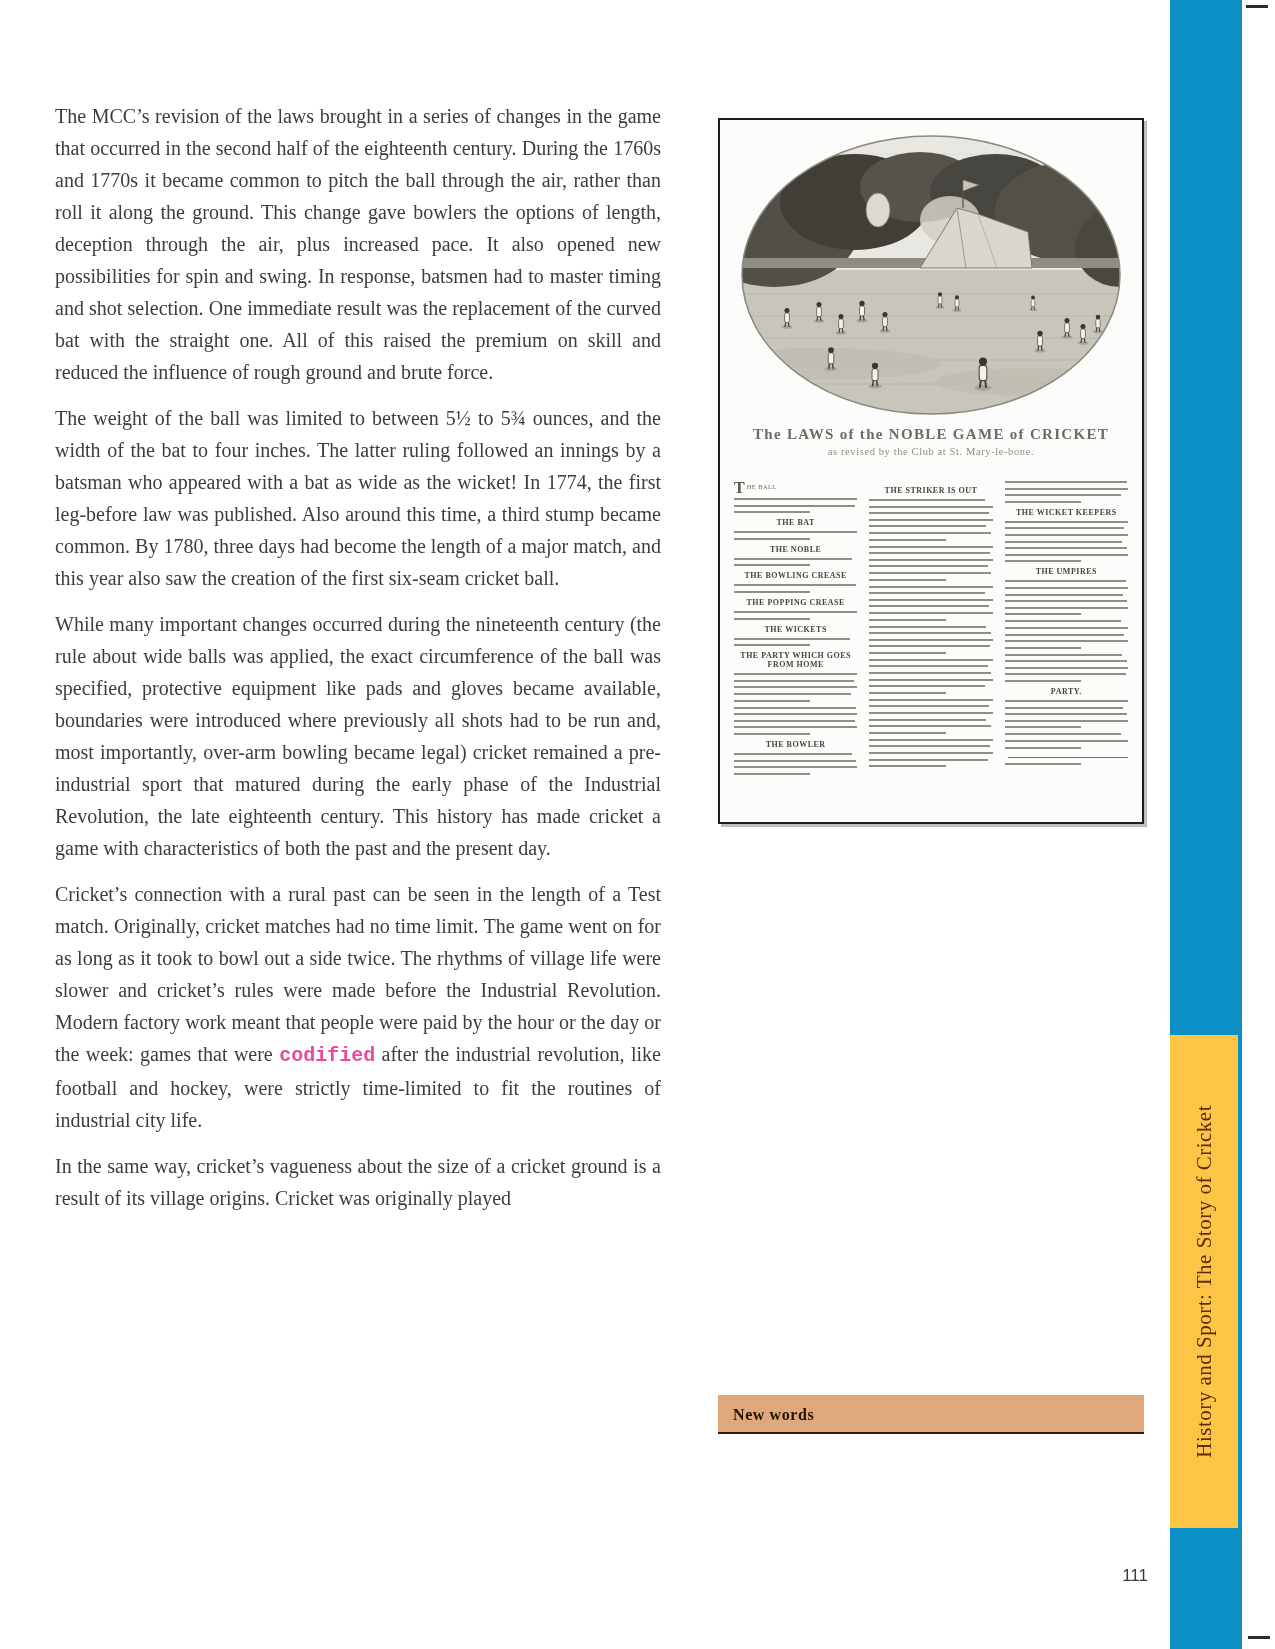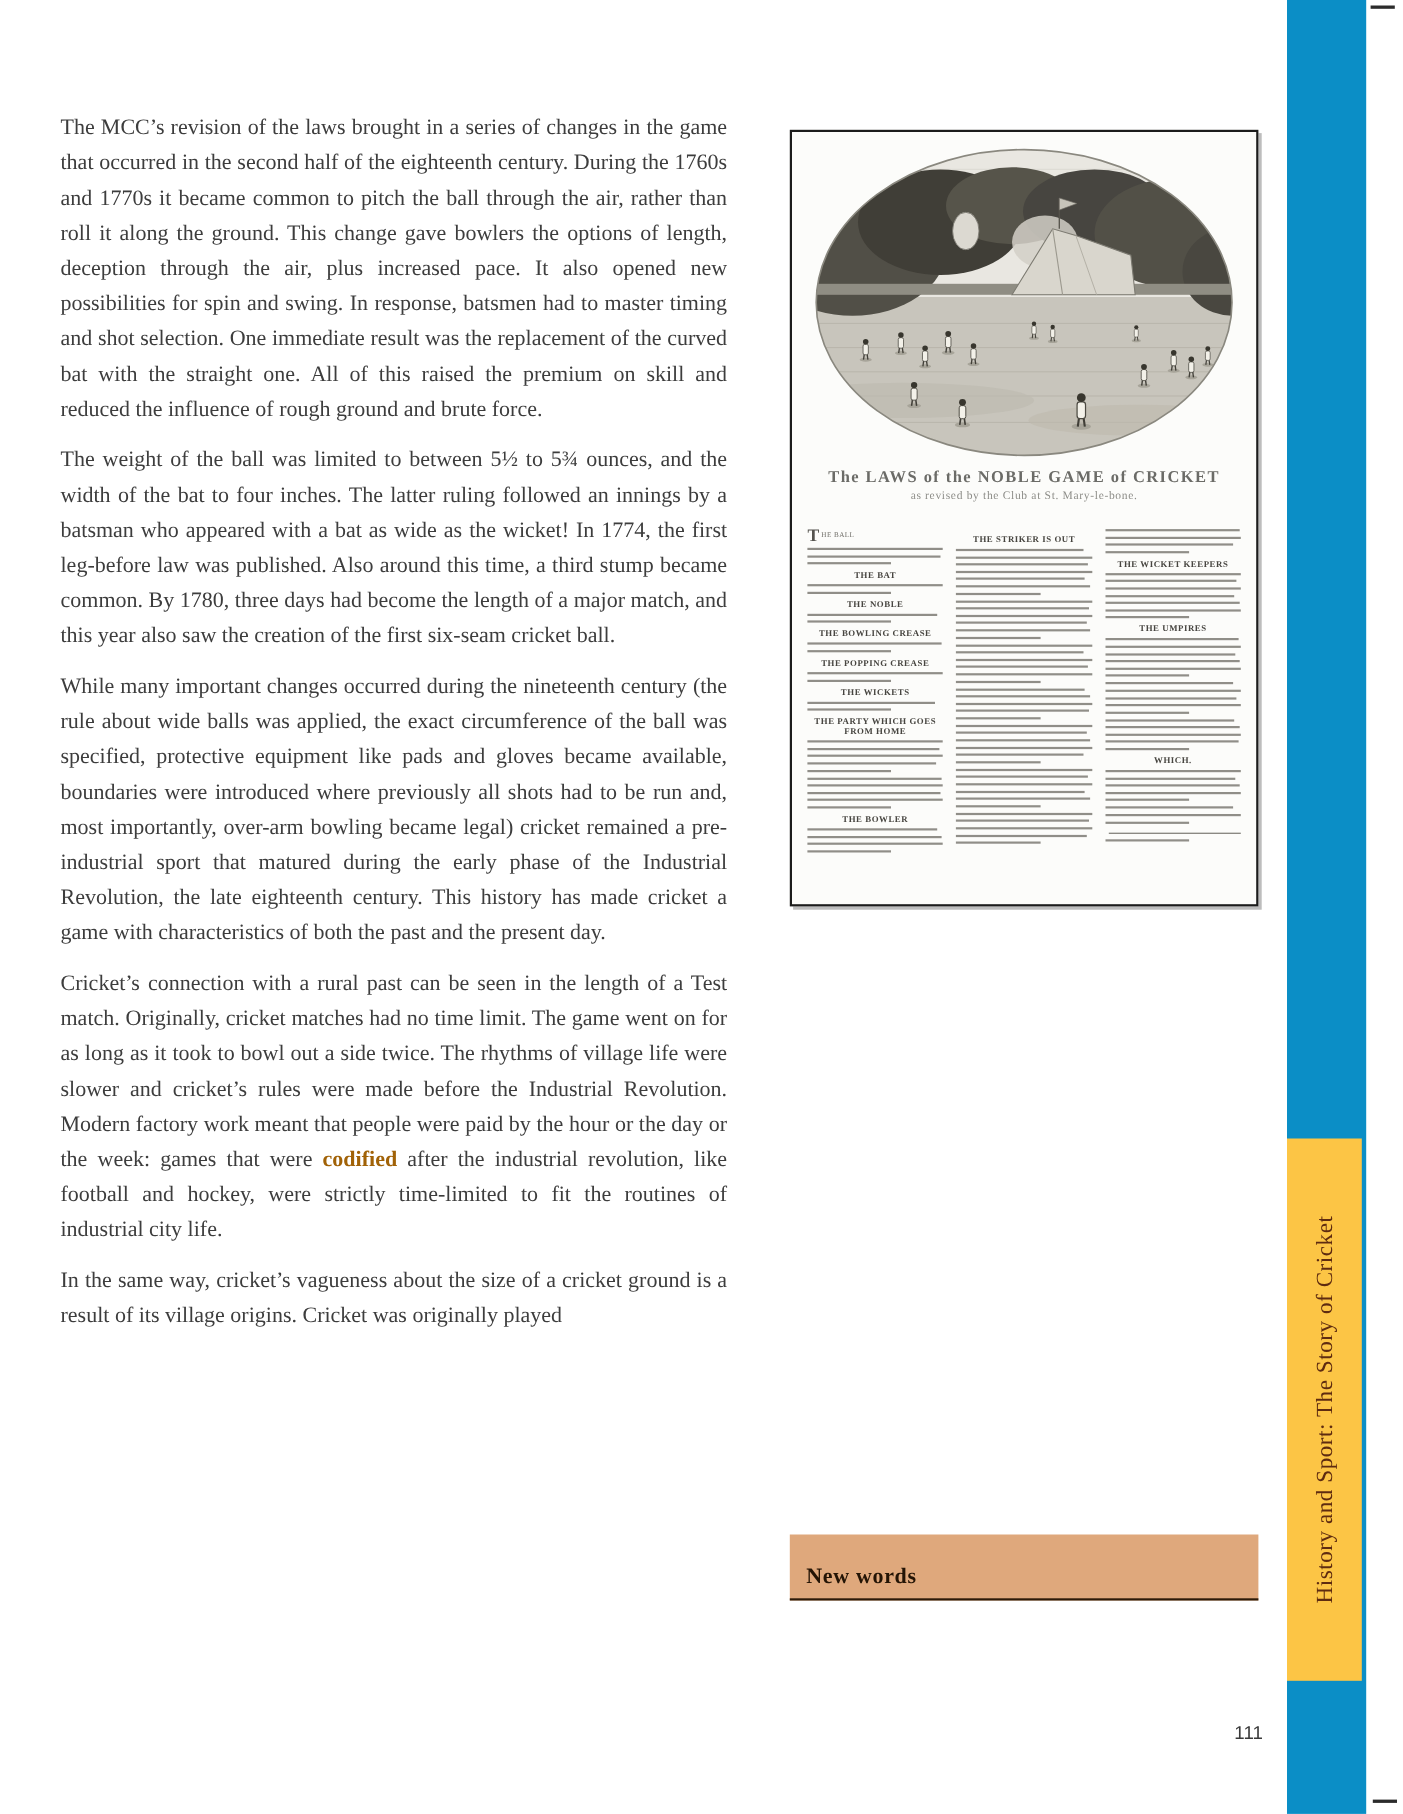--- a/index.html
+++ b/index.html
@@ -7,21 +7,21 @@
     position:relative; width:1275px; height:1649px; background:#ffffff;
     font-family:"Liberation Serif", serif; overflow:hidden;
   }
 
   
   .body-col {
     position:absolute; left:55px; top:100px; width:606px;
     color:#3d3d3d; font-size:20px; line-height:32px; text-align:justify;
   }
   .body-col p { margin:0 0 14px 0; }
-  .body-col .b { font-weight:bold; color:#a16207; }
+  .body-col .b { font-weight:bold; color:#ec4899;font-family:Liberation Mono, monospace; }
 
   
   .doc-box {
     position:absolute; left:718px; top:118px; width:426px; height:706px;
     box-sizing:border-box; background:#fcfcfa; border:2px solid #1c1c1c;
     box-shadow:3px 3px 0 #bdbdbd;
   }
   .engraving { margin:12px auto 0; width:392px; height:286px; }
   .doc-title {
     text-align:center; font-size:15px; letter-spacing:1.3px; font-weight:bold;
@@ -48,22 +48,22 @@
     position:absolute; left:718px; top:833px; width:426px; box-sizing:border-box;
     background:#ffffff; border:2.5px solid #1b1b1b; padding:8px 11px 9px;
     font-family:"Liberation Sans", sans-serif; font-weight:bold; font-style:italic;
     font-size:15.5px; line-height:21.5px; color:#161616;
     box-shadow:2px 2px 0 #c7c7c7;
   }
 
   
   .newwords { position:absolute; left:718px; top:1395px; width:426px; box-sizing:border-box; background:var(--nw-bg,#dfa87c); }
   .nw-title {
-    font-weight:bold; font-size:20px; letter-spacing:.6px; color:#241405;
-    padding:11px 15px 8px; border-bottom:2.5px solid #2d1a08;margin-top:16px;
+    font-weight:bold; font-size:16px; letter-spacing:.6px; color:#241405;
+    padding:11px 15px 8px; border-bottom:2.5px solid #2d1a08;
   }
   .nw-body { padding:10px 15px 13px; font-size:19.5px; line-height:31px; color:#4d2c12; text-align:justify; }
 
   
   .band-blue { position:absolute; left:1170px; top:0; width:72px; height:1649px; background:var(--blue,#0b8ec6); }
   .band-yellow {
     position:absolute; left:1170px; top:1035px; width:68px; height:493px;
     background:var(--yellow,#fcc545); display:flex; align-items:center; justify-content:center;
   }
   .vert {
@@ -312,21 +312,21 @@
             <div class="doc-line" style="width: 100%;"></div>
             <div class="doc-line" style="width: 62%;"></div>
           </div>
           <div class="doc-group">
             <div class="doc-line" style="width: 95%;"></div>
             <div class="doc-line" style="width: 99%;"></div>
             <div class="doc-line" style="width: 100%;"></div>
             <div class="doc-line" style="width: 98%;"></div>
             <div class="doc-line" style="width: 62%;"></div>
           </div>
-          <div class="doc-heading">WHICH.</div>
+          <div class="doc-heading">PARTY.</div>
           <div class="doc-group">
             <div class="doc-line" style="width: 100%;"></div>
             <div class="doc-line" style="width: 96%;"></div>
             <div class="doc-line" style="width: 99%;"></div>
             <div class="doc-line" style="width: 100%;"></div>
             <div class="doc-line" style="width: 62%;"></div>
           </div>
           <div class="doc-group">
             <div class="doc-line" style="width: 94%;"></div>
             <div class="doc-line" style="width: 100%;"></div>

